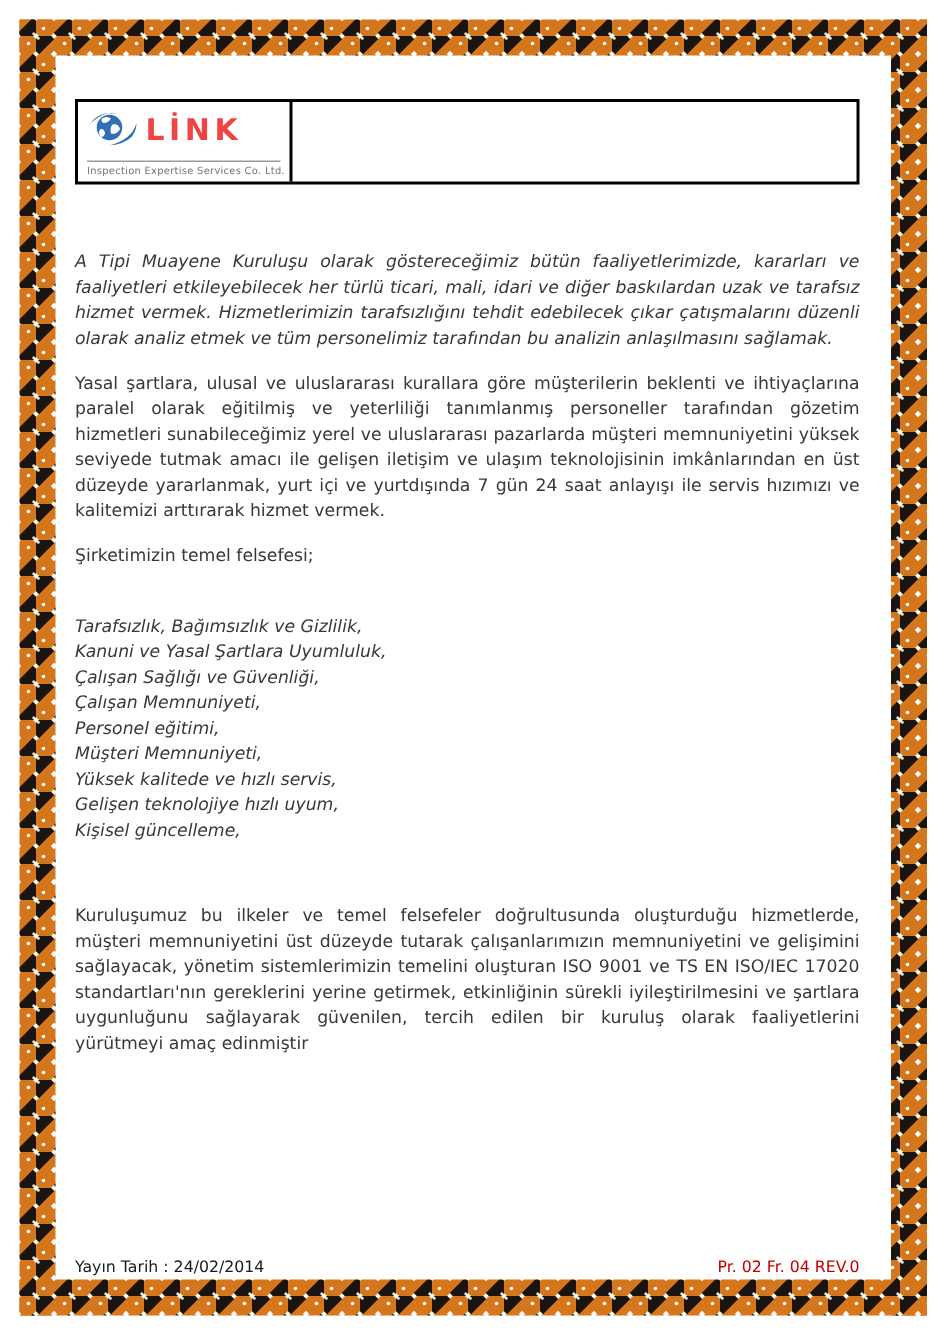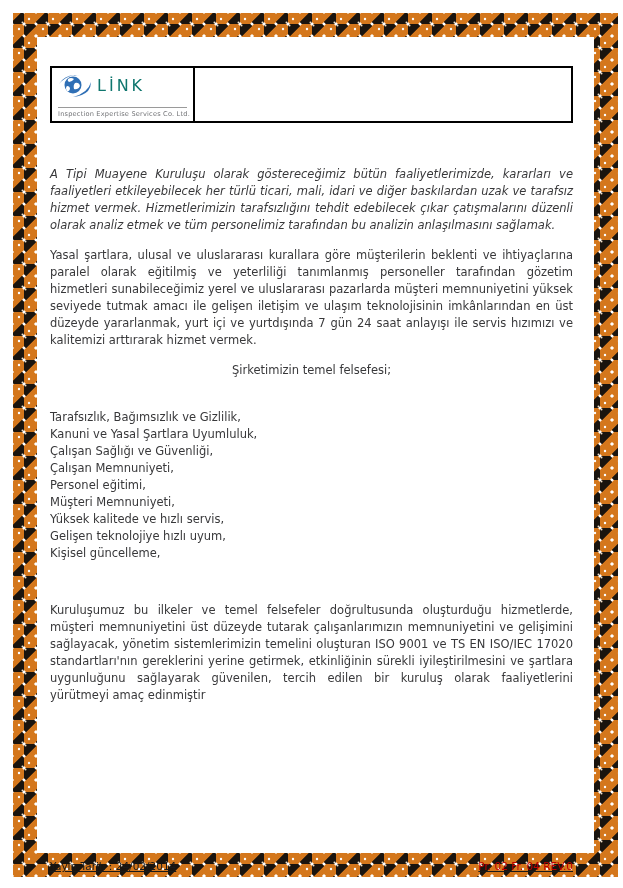--- a/index.html
+++ b/index.html
@@ -25,52 +25,51 @@
   .logo-cell{
     width:143px;
     border-right:2px solid #000;
     display:flex;flex-direction:column;
     justify-content:space-between;
     padding:5px 6px 3px 6px;
     box-sizing:border-box;
   }
   .logo-top{display:flex;align-items:center;gap:5px;}
   .logo-text{
-    font-size:16px;font-weight:normal;color:#0f766e;
+    font-size:20px;font-weight:bold;color:#ef4444;
     letter-spacing:3px;line-height:1;
   }
   .logo-divider{height:1px;background:#9a9a9a;margin:2px 0 2px 0;}
   .logo-tagline{
     font-size:6.6px;color:#737477;text-align:center;
     letter-spacing:0.2px;white-space:nowrap;
   }
   .title-cell{
     flex:1;display:flex;align-items:center;justify-content:center;
     font-family:"Liberation Serif","DejaVu Serif",serif;
     font-weight:bold;font-size:17px;letter-spacing:1px;color:#000;
   }
   .para{
     font-size:11.5px;line-height:17px;color:#38383a;
     margin:0 0 13px 0;
-    text-align:center;
   }
   .justify{text-align:justify;}
   .p-first{margin-top:43px;font-style:italic;}
   .intro{margin-bottom:30px;}
-  .phil-list{font-size:11.5px;line-height:17px;color:#38383a;margin-bottom:11px;}
+  .phil-list{font-size:11.5px;line-height:17px;color:#38383a;margin-bottom:11px;font-style:italic;}
   .closing{margin-bottom:0;margin-top:40px;}
   .signature{
     margin-top:38px;
     font-size:12px;line-height:22px;color:#38383a;
   }
   .doc-footer{
     position:absolute;
-    left:50px;right:50px;top:860px;
+    left:50px;right:50px;top:839px;
     display:flex;justify-content:space-between;
-    font-size:10.5px;color:#1a1a1a;text-decoration:underline;
+    font-size:10.5px;color:#1a1a1a;
   }
   .rev{color:#c00000;}
 </style>
 </head>
 <body>
 
 <div class="page">
 
   <svg class="border-frame" width="623" height="888" viewBox="0 0 623 888" aria-hidden="true">
     <defs>

